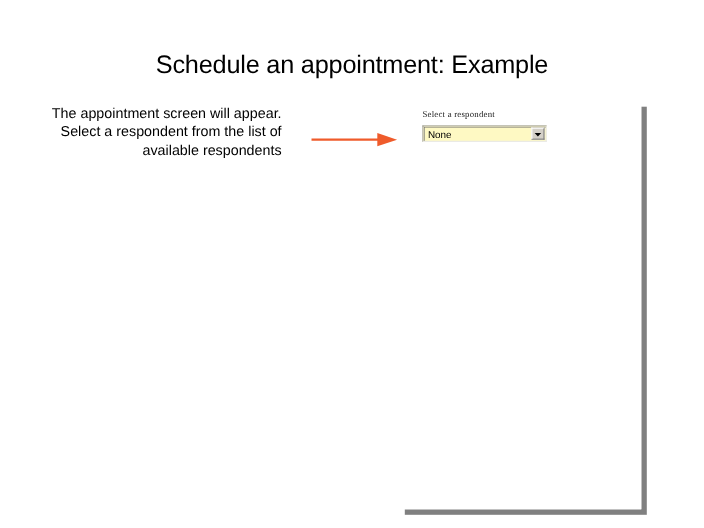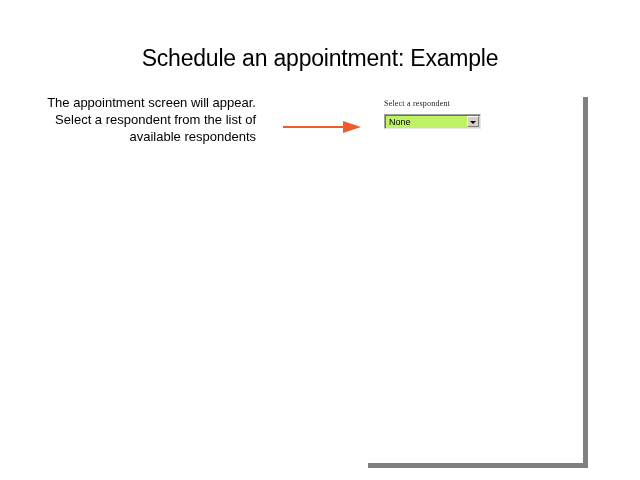--- a/index.html
+++ b/index.html
@@ -74,23 +74,23 @@
     font-family: "Liberation Serif", serif;
     font-size: 8px;
     color: #1a1a1a;
     line-height: 11px;
     white-space: nowrap;
     letter-spacing: 0.2px;
     margin-bottom: 5px;
   }
   #combo-box {
     position: relative;
-    width: 97px;
+    width: 113px;
     height: 15px;
-    background: #bef264;
+    background: #fef9c3;
     border-top: 1px solid #a0a0a0;
     border-left: 1px solid #a0a0a0;
     border-right: 1px solid #e8e8e8;
     border-bottom: 1px solid #e8e8e8;
     box-sizing: border-box;
     box-shadow: inset 1px 1px 0 0 #6e6e6e;
   }
   #combo-value {
     position: absolute;
     left: 4px;

